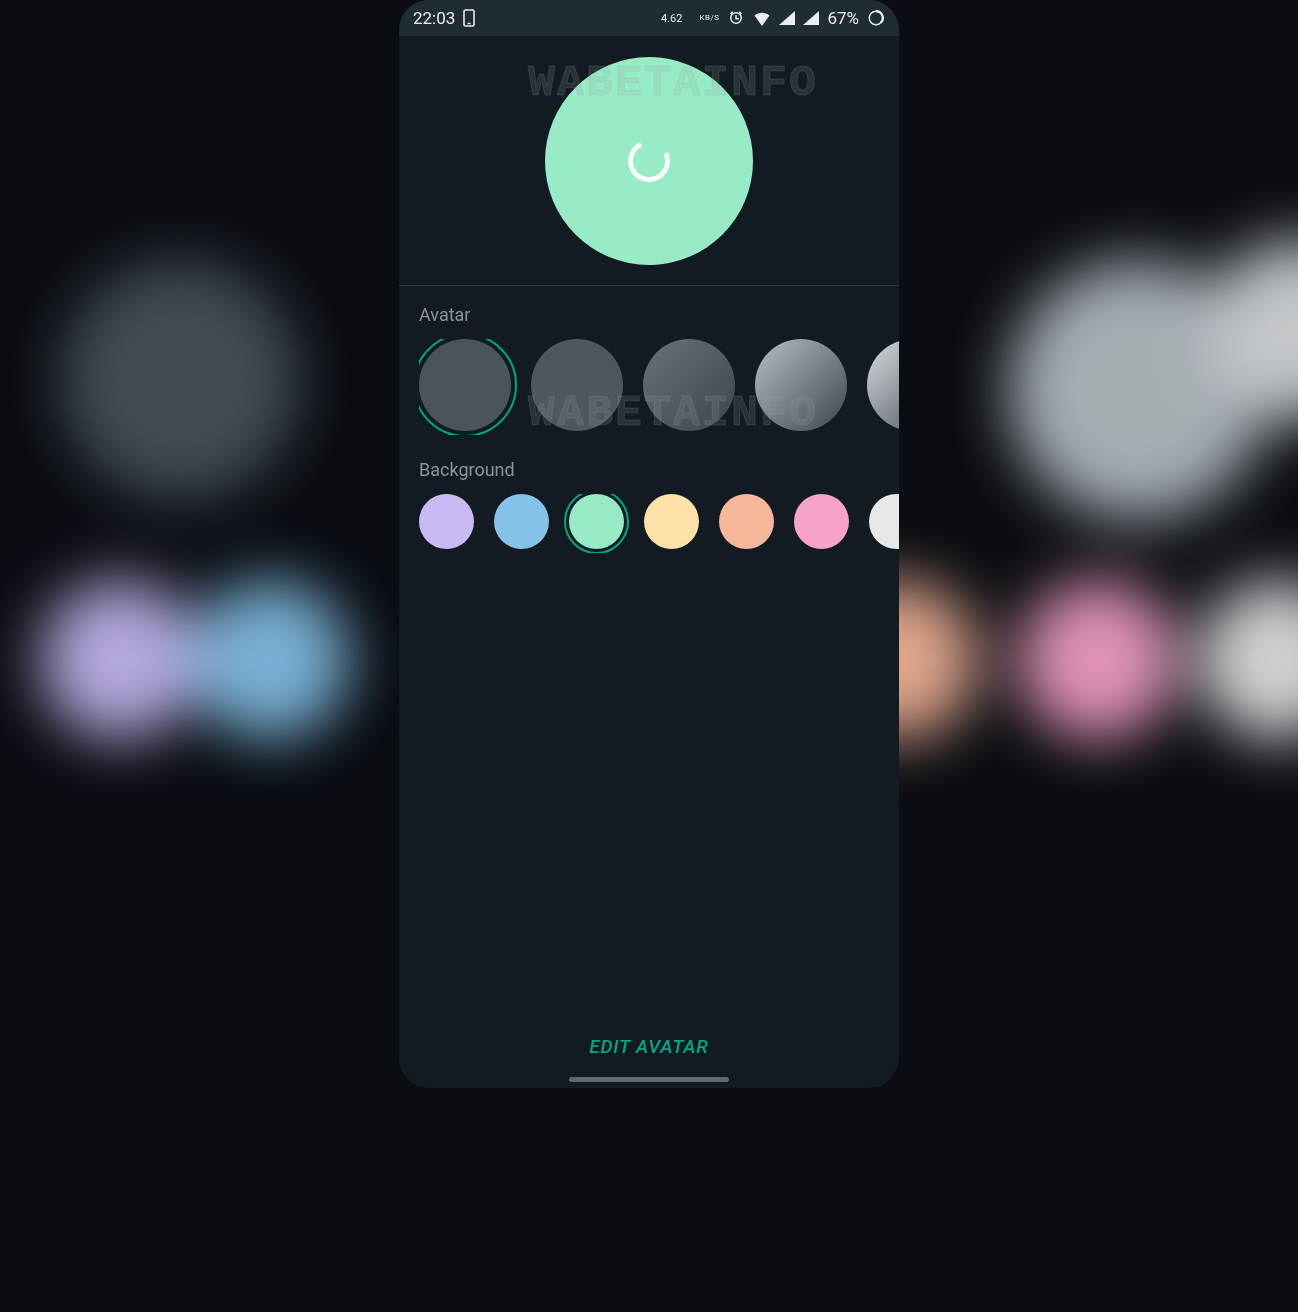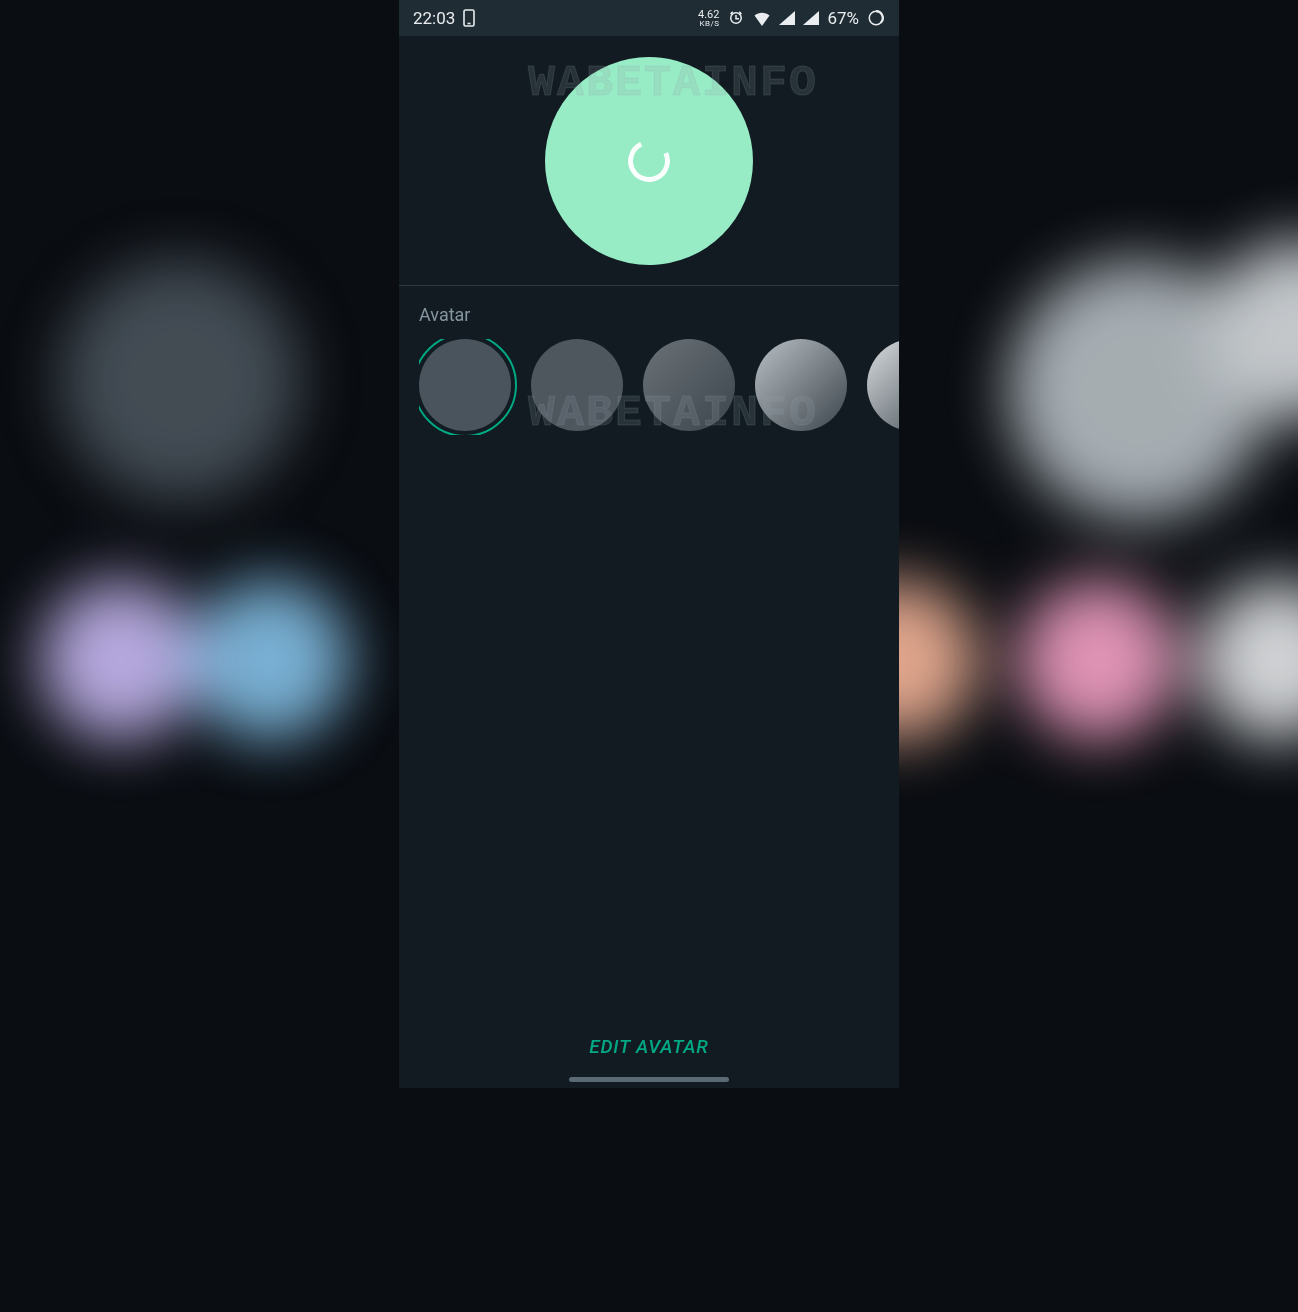--- a/index.html
+++ b/index.html
@@ -33,35 +33,36 @@
     top: 0;
     left: 50%;
     transform: translateX(-50%);
     width: 500px;
     height: 1088px;
     background: #111b21;
     z-index: 10;
     display: flex;
     flex-direction: column;
     overflow: hidden;
+    border-radius: 30px;
   }
 
   
   .statusbar {
     height: 36px;
     display: flex;
     align-items: center;
     justify-content: space-between;
     padding: 0 14px;
     font-size: 17px;
     color: #e9edef;
     background: #1f2c34;
   }
   .sb-left, .sb-right { display: flex; align-items: center; gap: 8px; }
-  .sb-net { display:flex; flex-direction:column; align-items:flex-end; line-height:1; }
+  .sb-net { display:flex; flex-direction:row; align-items:center; line-height:1; }
   .sb-net-top { font-size: 11px; }
   .sb-net-bot { font-size: 8px; letter-spacing: 0.5px; padding-left: 17px; }
 
   
   .appbar {
     height: 76px;
     background: #1f2c34;
     display: flex;
     align-items: center;
     padding: 0 10px;
@@ -254,19 +255,31 @@
     <div class="section-label">Avatar</div>
     <div class="row" id="avatar-row">
         <div class="swatch avatar-swatch selected" style="background: rgb(74, 84, 92);"></div>
         <div class="swatch avatar-swatch" style="background: rgb(78, 86, 94);"></div>
         <div class="swatch avatar-swatch" style="background: linear-gradient(135deg, rgb(106, 114, 120) 0%, rgb(61, 69, 76) 100%);"></div>
         <div class="swatch avatar-swatch" style="background: linear-gradient(135deg, rgb(184, 192, 197) 0%, rgb(61, 69, 76) 100%);"></div>
         <div class="swatch avatar-swatch" style="background: linear-gradient(135deg, rgb(216, 221, 224) 0%, rgb(61, 69, 76) 100%);"></div>
       </div>
   </div>
 
+  <div class="section">
+    <div class="section-label">Background</div>
+    <div class="row bg-row" id="bg-row">
+        <div class="swatch bg-swatch" style="background: rgb(201, 186, 244);"></div>
+        <div class="swatch bg-swatch" style="background: rgb(134, 195, 234);"></div>
+        <div class="swatch bg-swatch selected" style="background: rgb(151, 236, 197);"></div>
+        <div class="swatch bg-swatch" style="background: rgb(253, 225, 167);"></div>
+        <div class="swatch bg-swatch" style="background: rgb(248, 183, 154);"></div>
+        <div class="swatch bg-swatch" style="background: rgb(248, 163, 200);"></div>
+        <div class="swatch bg-swatch" style="background: rgb(230, 232, 234);"></div>
+      </div>
+  </div>
 
   <div class="footer">
     <span class="edit-btn">EDIT AVATAR</span>
   </div>
 
   <div class="navpill"></div>
 </div>
 
 </body></html>

